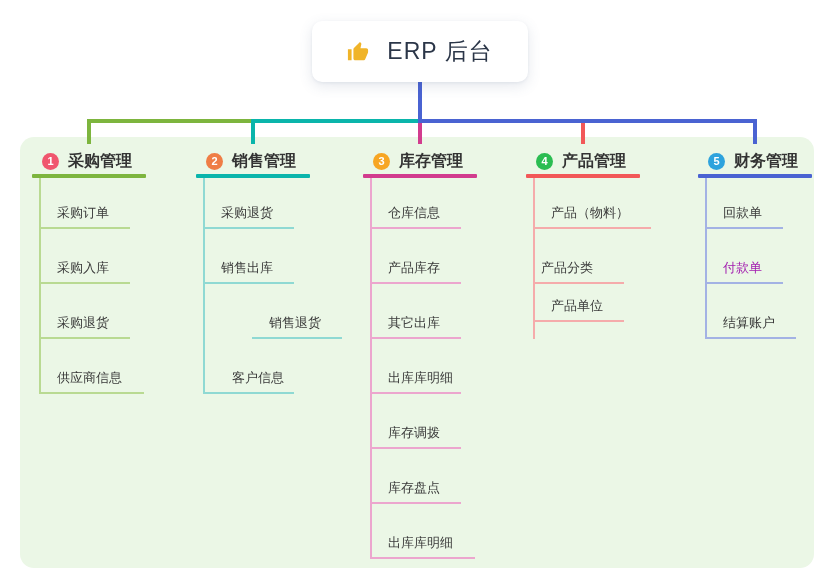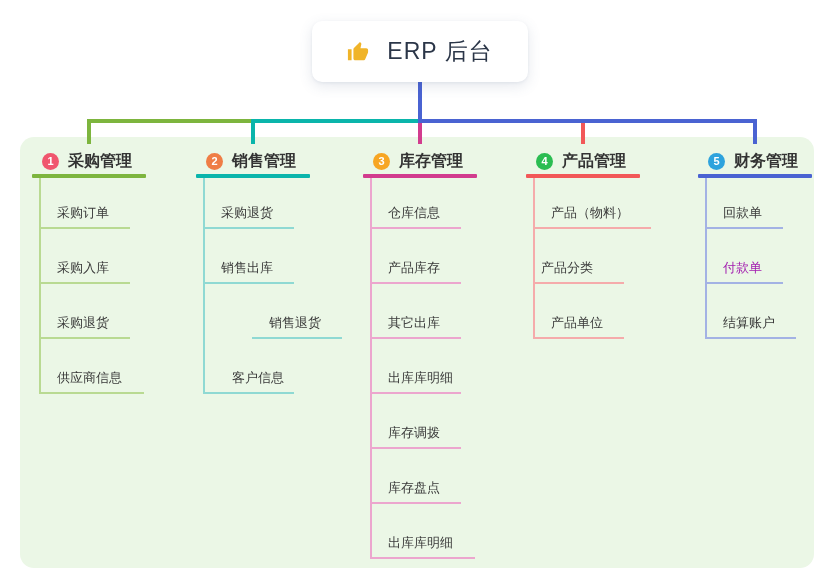--- a/index.html
+++ b/index.html
@@ -94,21 +94,21 @@
     <div class="child-node" style="left: 371px; top: 478px; width: 90px; border-bottom: 2px solid rgb(236, 166, 206); color: rgb(58, 58, 58);">库存盘点</div>
     <div class="child-node" style="left: 371px; top: 533px; width: 104px; border-bottom: 2px solid rgb(236, 166, 206); color: rgb(58, 58, 58);">出库库明细</div>
     <div class="branch-label" style="left: 526px; top: 148px; width: 114px;">
       <span class="badge" style="background: rgb(43, 189, 82);">4</span>
       <span>产品管理</span>
     </div>
     <div class="branch-underline" style="left: 526px; top: 174px; width: 114px; background: rgb(242, 88, 88);"></div>
     <div class="spine" style="left: 533px; top: 178px; height: 161px; background: rgb(245, 171, 171);"></div>
     <div class="child-node" style="left: 534px; top: 203px; width: 117px; border-bottom: 2px solid rgb(245, 171, 171); color: rgb(58, 58, 58);">产品（物料）</div>
     <div class="child-node" style="left: 534px; top: 258px; width: 90px; border-bottom: 2px solid rgb(245, 171, 171); color: rgb(58, 58, 58); padding-left: 7px;">产品分类</div>
-    <div class="child-node" style="left: 534px; top: 313px; width: 90px; border-bottom: 2px solid rgb(245, 171, 171); color: rgb(58, 58, 58);">产品单位</div>
+    <div class="child-node" style="left: 534px; top: 296px; width: 90px; border-bottom: 2px solid rgb(245, 171, 171); color: rgb(58, 58, 58);">产品单位</div>
     <div class="branch-label" style="left: 698px; top: 148px; width: 114px;">
       <span class="badge" style="background: rgb(46, 163, 221);">5</span>
       <span>财务管理</span>
     </div>
     <div class="branch-underline" style="left: 698px; top: 174px; width: 114px; background: rgb(74, 99, 210);"></div>
     <div class="spine" style="left: 705px; top: 178px; height: 161px; background: rgb(163, 178, 228);"></div>
     <div class="child-node" style="left: 706px; top: 203px; width: 77px; border-bottom: 2px solid rgb(163, 178, 228); color: rgb(58, 58, 58);">回款单</div>
     <div class="child-node" style="left: 706px; top: 258px; width: 77px; border-bottom: 2px solid rgb(163, 178, 228); color: #a21caf;">付款单</div>
     <div class="child-node" style="left: 706px; top: 313px; width: 90px; border-bottom: 2px solid rgb(163, 178, 228); color: rgb(58, 58, 58);">结算账户</div>
   </div>

